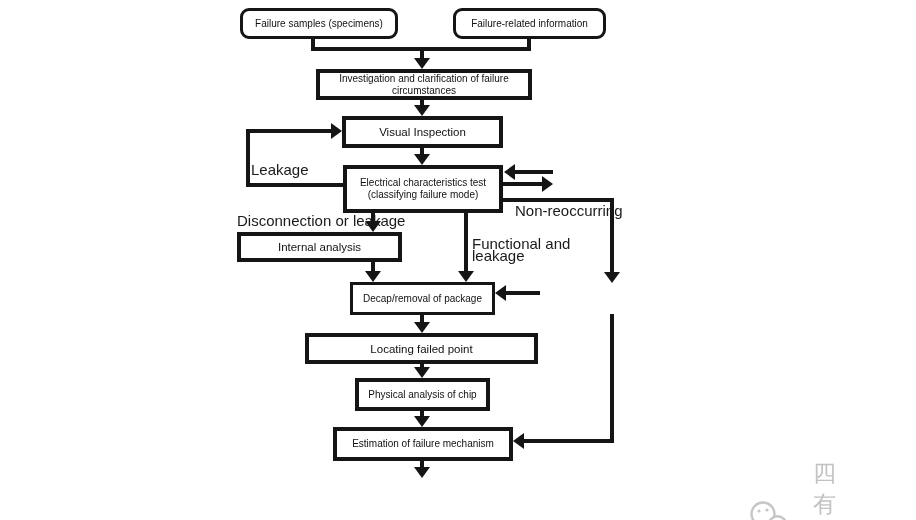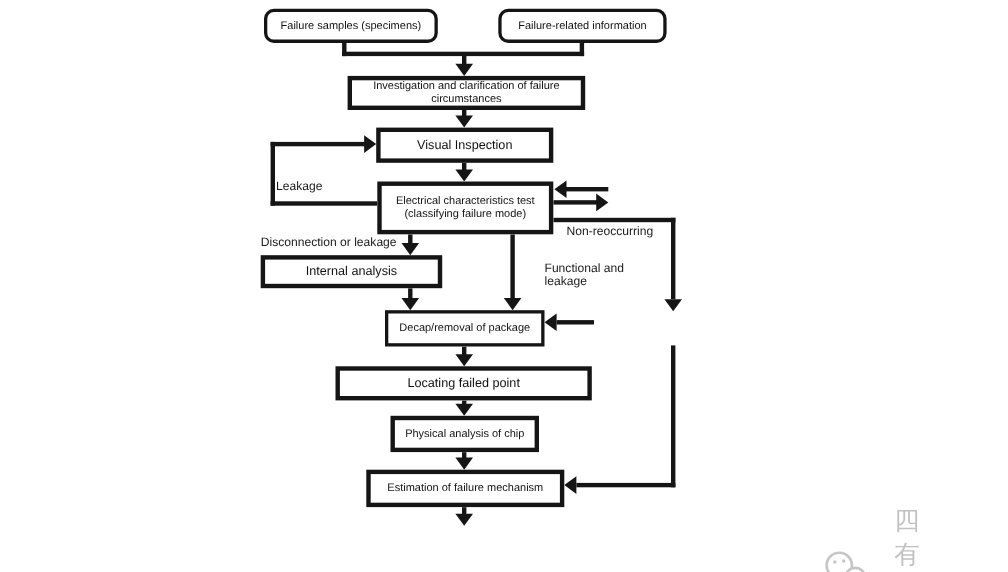--- a/index.html
+++ b/index.html
@@ -14,21 +14,21 @@
   }
   .node.big{font-size:11.5px;}
   .node.rounded{border-width:3px;border-radius:9px;}
   .node.thin{border-width:3px;}
   .line{position:absolute;background:#151515;z-index:1;}
   .arr{position:absolute;width:0;height:0;z-index:1;}
   .arr.down{border-left:8px solid transparent;border-right:8px solid transparent;border-top:11px solid #151515;}
   .arr.left{border-top:8px solid transparent;border-bottom:8px solid transparent;border-right:11px solid #151515;}
   .arr.right{border-top:8px solid transparent;border-bottom:8px solid transparent;border-left:11px solid #151515;}
   .elabel{
-    position:absolute;font-size:11px;line-height:12px;white-space:pre-line;z-index:3;color:#1a1a1a;
+    position:absolute;font-size:15px;line-height:12px;white-space:pre-line;z-index:3;color:#1a1a1a;
   }
   .watermark{
     position:absolute;left:748px;top:458px;display:flex;align-items:center;gap:19px;z-index:4;justify-content:space-between;
   }
   .watermark .wm-text{
     font-size:23px;letter-spacing:3px;color:#c2c2c2;text-shadow:1px 1px 0 #ffffff;
     font-family:"DejaVu Sans","Liberation Sans",sans-serif;
   }
 </style>
 </head>
@@ -112,21 +112,21 @@
   <div class="line" style="left:524px;top:439px;width:90px;height:4px;"></div>
   <div class="arr left" style="left:513px;top:433px;"></div>
 
   <div class="line" style="left:420px;top:461px;width:4px;height:7px;"></div>
   <div class="arr down" style="left:414px;top:467px;"></div>
 
   <div class="elabel" style="left:251px;top:164px;">Leakage</div>
 
   <div class="elabel" style="left:237px;top:215px;">Disconnection or leakage</div>
 
-  <div class="elabel" style="left:472px;top:238px;margin-left:23px;">Functional and
+  <div class="elabel" style="left:472px;top:238px;">Functional and
 leakage</div>
 
   <div class="elabel" style="left:515px;top:205px;">Non-reoccurring</div>
 
   <div class="watermark">
     <span style="display:inline-block;line-height:0;">
       <svg width="46" height="42" viewBox="0 0 46 42">
         <circle cx="15" cy="15" r="11.5" fill="#ffffff" stroke="#c6c6c6" stroke-width="2.4"></circle>
         <path d="M8 24 L6 30 L13 26 Z" fill="#ffffff" stroke="#c6c6c6" stroke-width="1.6" stroke-linejoin="round"></path>
         <circle cx="11" cy="12" r="1.6" fill="#c6c6c6"></circle>

